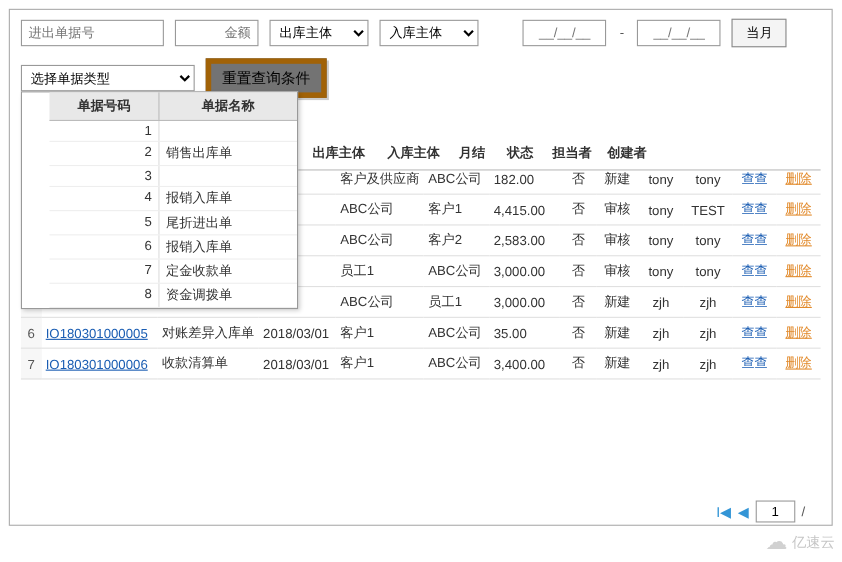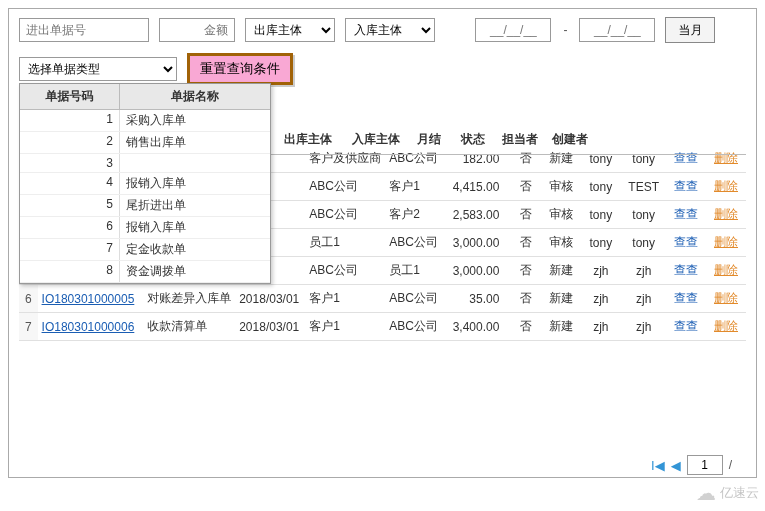--- a/index.html
+++ b/index.html
@@ -5,37 +5,37 @@
     * { box-sizing: border-box; margin: 0; padding: 0; }
     body { font-family: "Microsoft YaHei", Arial, sans-serif; font-size: 12px; background: #fff; color: #333; width: 765px; }
     .outer-panel { border: 1px solid #aaa; margin: 8px; padding: 8px 10px 6px; background: #fff; position: relative; height: 470px; }
     .filter-row { display: flex; align-items: center; gap: 10px; margin-bottom: 10px; }
     .text-input { height: 24px; border: 1px solid #999; padding: 2px 6px; font-size: 12px; }
     .text-input.placeholder-left::placeholder { text-align: left; }
     .text-input.placeholder-right::placeholder { text-align: right; }
     .select-input { height: 24px; border: 1px solid #999; font-size: 12px; padding: 2px 4px; background: #fff; }
     .date-input { height: 24px; border: 1px solid #999; padding: 2px 6px; font-size: 12px; width: 76px; text-align: center; color: #777; }
     .btn { height: 26px; padding: 0 12px; border: 1px solid #888; background: #f4f4f4; font-size: 12px; cursor: pointer; }
-    .btn-reset { border: 3px solid #a16207; background: #f9a8d4; padding: 4px 10px; box-shadow: 2px 2px 0 #ccc; }
+    .btn-reset { border: 5px solid #a16207; background: #737373; padding: 4px 10px; box-shadow: 2px 2px 0 #ccc; }
     .dash { color: #555; margin: 0 2px; }
 
-    .dropdown-panel { position: absolute; top: 74px; left: 10px; width: 252px; background: #fff; border: 1px solid #999; box-shadow: 2px 2px 4px rgba(0,0,0,0.2); z-index: 10; }
+    .dropdown-panel { position: absolute; top: 74px; left: 10px; width: 252px; background: #fff; border: 1px solid #999; box-shadow: 2px 2px 4px rgba(0,0,0,0.2); z-index: 10; padding-left: 25px; }
     .dropdown-header { display: flex; background: #e8e8e8; border-bottom: 1px solid #bbb; }
     .dropdown-header .col-num { width: 100px; text-align: center; padding: 4px; font-weight: bold; border-right: 1px solid #bbb; }
     .dropdown-header .col-name { flex: 1; text-align: center; padding: 4px; font-weight: bold; }
     .dropdown-row { display: flex; border-bottom: 1px solid #eee; }
     .dropdown-row .col-num { width: 100px; text-align: right; padding: 2px 6px; border-right: 1px solid #ddd; }
     .dropdown-row .col-name { flex: 1; padding: 2px 6px; }
 
     .table-wrap { margin-top: 60px; }
     table.data { width: 100%; border-collapse: collapse; font-size: 12px; }
     table.data td { border-bottom: 1px solid #e0e0e0; padding: 5px 4px; white-space: nowrap; }
     table.data td.rownum { text-align: center; color: #555; width: 22px; background: #f7f7f7; }
     table.data td.link a { color: #1a5db3; text-decoration: underline; cursor: pointer; }
-    table.data td.num { text-align: right; padding-right: 10px; }
+    table.data td.num { text-align: left; padding-right: 10px; }
     table.data td.center { text-align: center; }
     .action-edit { color: #1a5db3; cursor: pointer; margin: 0 4px; }
     .action-del { color: #e28a2b; text-decoration: underline; cursor: pointer; margin: 0 4px; }
 
     .pager { position: absolute; bottom: 2px; right: 24px; display: flex; align-items: center; gap: 6px; font-size: 12px; }
     .pager .pg-btn { color: #3395d6; cursor: pointer; font-size: 13px; }
     .pager .pg-input { width: 36px; height: 20px; border: 1px solid #999; text-align: center; font-size: 12px; }
     .pager .slash { color: #555; }
 
     .watermark { position: fixed; bottom: 6px; right: 6px; display: flex; align-items: center; gap: 4px; color: #bbb; font-size: 13px; opacity: 0.85; z-index: 50; }
@@ -68,21 +68,20 @@
   </div>
 
   <div class="dropdown-panel">
     <div class="dropdown-header">
       <div class="col-num">单据号码</div>
       <div class="col-name">单据名称</div>
     </div>
     <div id="dropdown-body">
         <div class="dropdown-row">
           <div class="col-num">1</div>
-          <div class="col-name">采购入库单</div>
         </div>
         <div class="dropdown-row">
           <div class="col-num">2</div>
           <div class="col-name">销售出库单</div>
         </div>
         <div class="dropdown-row">
           <div class="col-num">3</div>
         </div>
         <div class="dropdown-row">
           <div class="col-num">4</div>

